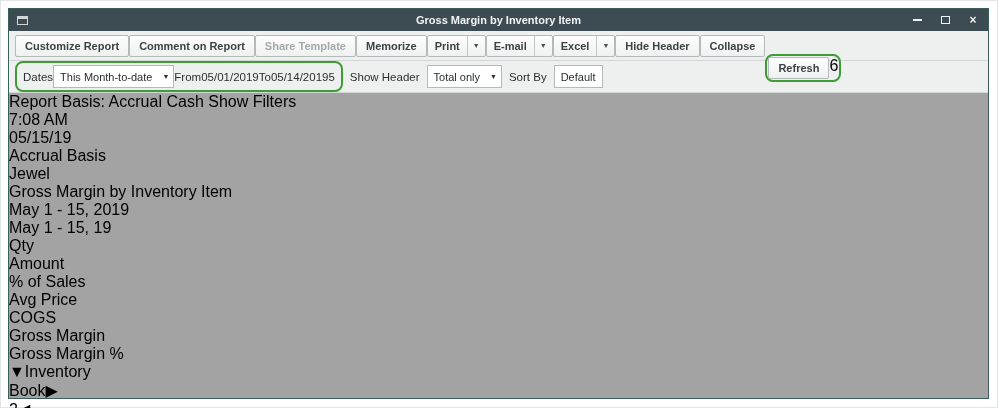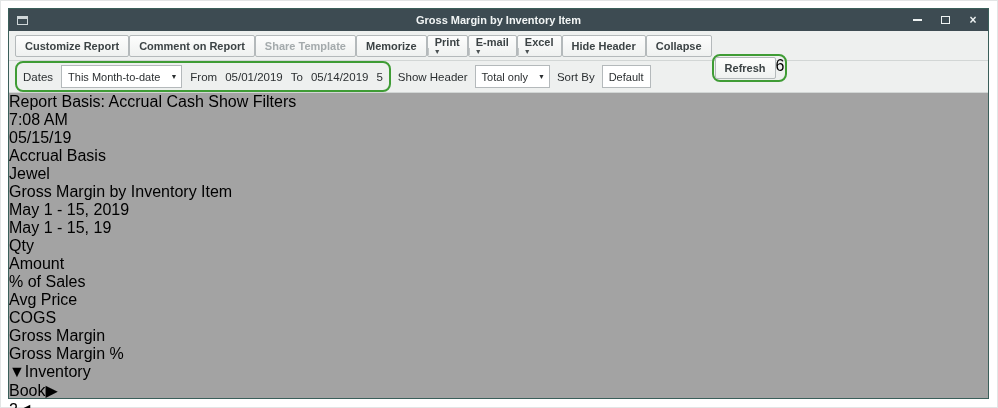--- a/index.html
+++ b/index.html
@@ -24,33 +24,33 @@
   .max-glyph { width: 9px; height: 8px; border: 1px solid #eef2f2; display: inline-block; }
 
   
   .toolbar { display: flex; align-items: center; gap: 0; padding: 4px 6px; height: 30px;
     background: #eef0ef; border-bottom: 1px solid #d2d6d5; }
   .tbtn { display: inline-flex; align-items: center; height: 22px; padding: 0 9px;
     background: linear-gradient(#fdfdfd, #eff1f0); border: 1px solid #b4b9bb; border-radius: 2px;
     font: bold 11px "Liberation Sans", sans-serif; color: #3c4345; cursor: pointer; }
   .tbtn.disabled { color: #a4aaac; }
   .split { display: inline-flex; align-items: stretch; height: 22px;
-    background: linear-gradient(#fdfdfd, #eff1f0); border: 1px solid #b4b9bb; border-radius: 2px; flex-direction: column; }
+    background: linear-gradient(#fdfdfd, #eff1f0); border: 1px solid #b4b9bb; border-radius: 2px; }
   .split-label { display: flex; align-items: center; padding: 0 7px;
     font: bold 11px "Liberation Sans", sans-serif; color: #3c4345; }
   .split-arrow { display: flex; align-items: center; padding: 0 5px; border-left: 1px solid #c2c6c7;
     font-size: 7px; color: #4a5052; }
   .refresh-callout { position: relative; display: inline-flex; padding: 1px;
     border: 2px solid #3f9c35; border-radius: 8px; margin-top: 44px; }
 
   
   .filterbar { display: flex; align-items: center; gap: 7px; padding: 2px 6px; height: 32px;
     background: #eef0ef; border-bottom: 1px solid #d2d6d5; font-size: 11.5px; color: #2b2f31; }
   .flabel { font-size: 11.5px; color: #2b2f31; white-space: nowrap; }
-  .dates-callout { position: relative; display: flex; align-items: center; gap: 8px;
+  .dates-callout { position: relative; display: flex; align-items: center; gap: 0;
     padding: 2px 6px; border: 2px solid #3f9c35; border-radius: 8px; }
   .select { display: inline-flex; align-items: stretch; height: 23px; border: 1px solid #b4b9bb;
     background: #fff; cursor: pointer; }
   .select .sel-text { display: flex; align-items: center; padding: 0 6px; font-size: 11px;
     color: #2b2f31; white-space: nowrap; overflow: hidden; }
   .select .sel-arrow { display: flex; align-items: center; padding: 0 4px; font-size: 7px;
     color: #50565' }
   .select .sel-arrow { display: flex; align-items: center; padding: 0 4px; font-size: 7px; color: #505658; }
   .select.green { border-color: #1f8c12; width: 160px; }
   .select.green .sel-text { background: #2ca01c; color: #fff; font-weight: bold; flex: 1; }

